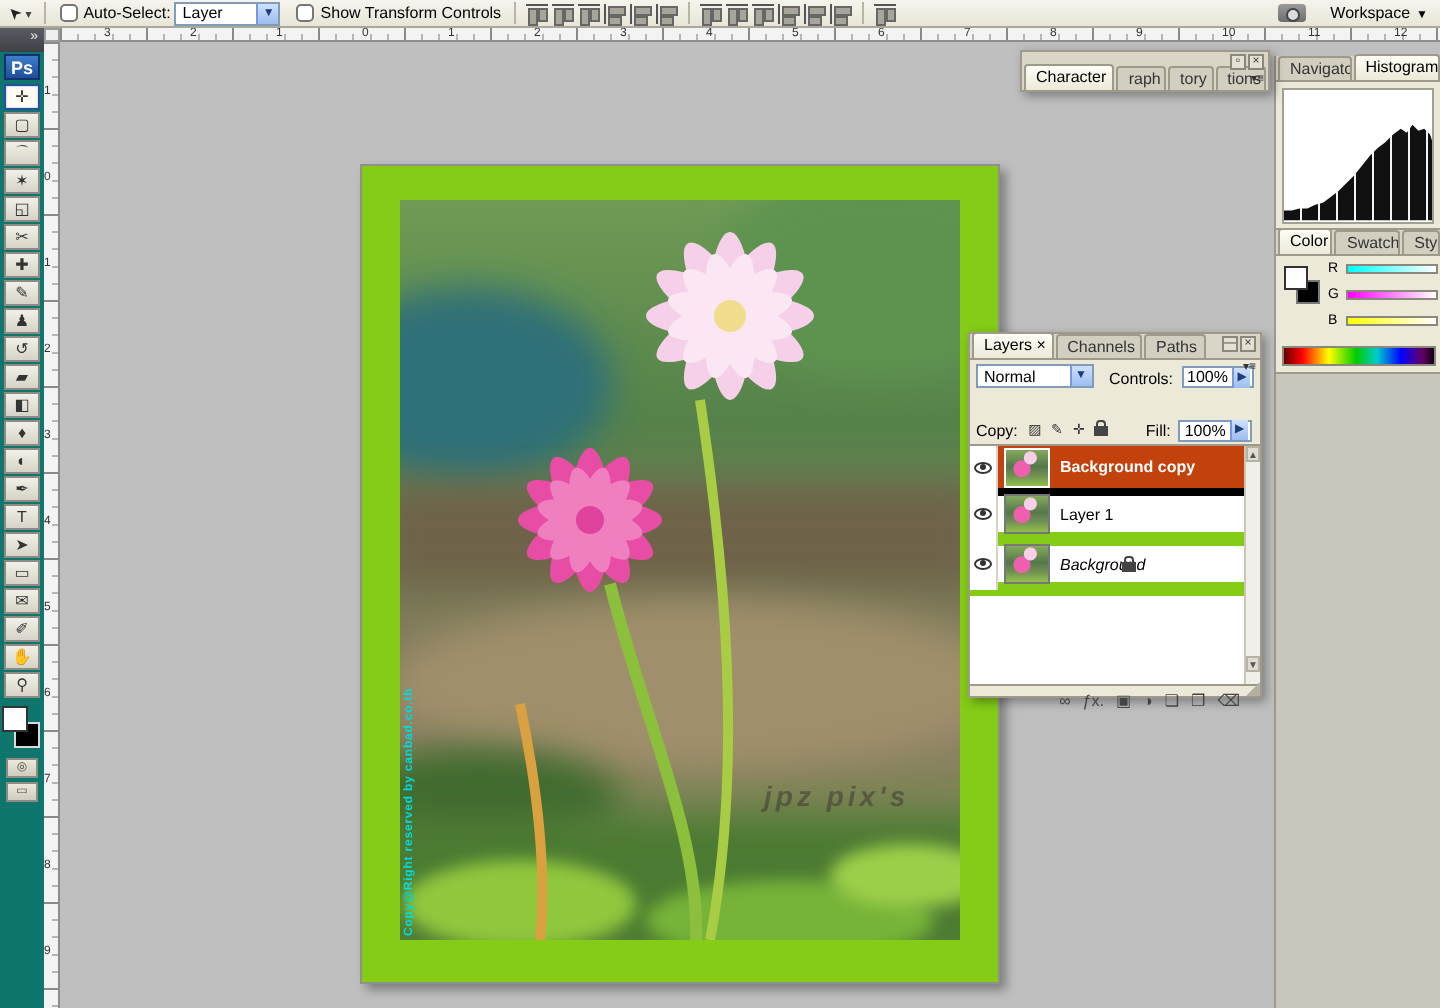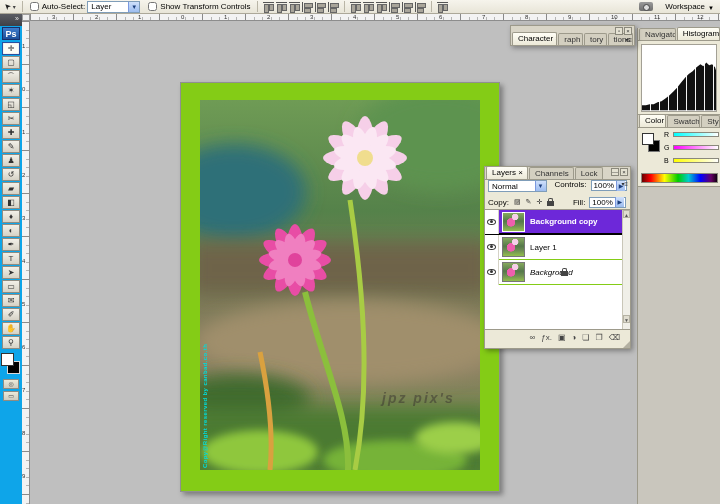--- a/index.html
+++ b/index.html
@@ -38,21 +38,21 @@
  repeating-linear-gradient(to right,#b5b5b5 0 1px,transparent 1px 8.6px);
  background-size:100% 7px,100% 3px;background-position:left bottom;background-repeat:no-repeat}
 #vruler{left:22px;top:21px;width:8px;height:483px;background:#f3f3f3;border-right:1px solid #8d8d8d;z-index:5;
  background-image:repeating-linear-gradient(to bottom,#8a8a8a 0 1px,transparent 1px 43px),
  repeating-linear-gradient(to bottom,#b5b5b5 0 1px,transparent 1px 8.6px);
  background-size:8px 100%,3px 100%;background-position:right top;background-repeat:no-repeat}
 .rnum{position:absolute;font-size:6px;color:#333;top:0}
 .vnum{position:absolute;font-size:6px;color:#333;left:0}
 
 
-#toolbox{left:0;top:14px;width:22px;height:490px;background:#0ea5e9;z-index:20}
+#toolbox{left:0;top:14px;width:22px;height:490px;background:#0f766e;z-index:20}
 #tbhead{height:12px;background:linear-gradient(#5a5c63,#3e4046);color:#e8e8e8;font-size:7px;text-align:right;padding:1px 3px 0 0}
 #pslogo{width:18px;height:13px;margin:1px auto 2px;background:linear-gradient(#3f7ccb,#1c4f9c);color:#fff;
  font-weight:bold;font-size:9px;text-align:center;line-height:13px;border:1px solid #16306b}
 .tool{width:18px;height:13px;margin:1px auto;background:linear-gradient(#f2f0e8,#d6d2c6);border:1px solid #8e8c82;
  color:#333;font-size:8px;text-align:center;line-height:12px;overflow:hidden}
 .tool.sel{background:#fdfdf6;border:1px solid #2a4f9e;box-shadow:inset 0 0 1px #7a9ad0}
 #bigswatches{position:relative;width:20px;height:24px;margin:4px auto 0}
 #fgsw{position:absolute;left:0;top:0;width:13px;height:13px;background:#fff;border:1px solid #333;z-index:2}
 #bgsw{position:absolute;left:6px;top:8px;width:13px;height:13px;background:#000;border:1px solid #d9d9d9}
 .tbtn{width:16px;height:10px;margin:2px auto;background:linear-gradient(#eceada,#cfccc0);border:1px solid #8e8c82;
@@ -91,28 +91,28 @@
 #cbg{position:absolute;left:10px;top:11px;width:12px;height:12px;background:#000;border:1px solid #777}
 .chrow{position:absolute;left:26px;display:flex;align-items:center;gap:3px}
 .chlabel{font-size:7px;width:6px}
 .chbar{width:46px;height:5px;border:1px solid #8a887c}
 #spectrum{position:absolute;left:3px;top:44px;width:77px;height:10px;border:1px solid #8a887c;
  background:linear-gradient(to right,#600,#f00 12%,#ff0 30%,#0c0 48%,#0cc 62%,#00f 78%,#606 92%,#101)}
 
 
 #layerspal{left:484px;top:166px;width:147px;height:183px}
 #layerspal .tabrow{position:relative;padding-right:26px}
-#lctrl{display:flex;align-items:flex-start;height:15px;padding:0 3px;gap:2px}
+#lctrl{display:flex;align-items:flex-end;height:15px;padding:14px 3px;gap:2px}
 #llock{display:flex;align-items:center;height:14px;padding:0 3px;gap:2px}
 .lockics{display:flex;gap:2px;align-items:center;margin-right:2px}
 .lico{font-size:7px;color:#333;width:9px;text-align:center}
 .valbox{display:inline-flex;align-items:center;height:11px;background:#fff;border:1px solid #7f9db9;padding:0 1px 0 2px;font-size:8px}
 #layerlist{position:relative;background:#fff;border-top:1px solid #9d9a8b;border-bottom:1px solid #9d9a8b;height:121px;overflow:hidden}
-.lrow{display:flex;align-items:center;height:25px;border-bottom:1px solid #84cc16;position:relative;padding-right:8px}
-.lrow.sel{background:#6d28d9;color:#fff;border-bottom:2px solid #000000}
+.lrow{display:flex;align-items:center;height:25px;border-bottom:7px solid #84cc16;position:relative;padding-right:8px}
+.lrow.sel{background:#c2410c;color:#fff;border-bottom:4px solid #000000}
 .eyecell{width:14px;height:25px;border-right:1px solid #d5d2c6;display:flex;align-items:center;justify-content:center;background:#fff}
 .eye{width:9px;height:6px;border:1px solid #333;border-radius:50%;position:relative}
 .eye::after{content:'';position:absolute;left:2px;top:0px;width:3px;height:3px;background:#333;border-radius:50%}
 .thumb{width:23px;height:20px;margin:0 5px 0 3px;border:1px solid #777;
  background:radial-gradient(circle at 58% 22%,#f7cfe8 0 3px,transparent 3.5px),
  radial-gradient(circle at 38% 52%,#ee5fae 0 4px,transparent 4.5px),
  linear-gradient(180deg,#86a95e 0%,#55784a 45%,#6f8f53 70%,#92bf4c 100%)}
 .lrow.sel .thumb{border-color:#fff}
 .lname{font-size:8px}
 .lrow.sel .lname{font-weight:bold}
@@ -368,21 +368,21 @@
 </div>
 
 <div class="abs pal" id="layerspal">
   <div class="winbtns">
     <span class="wbtn">—</span>
     <span class="wbtn">×</span>
   </div>
   <div class="tabrow" id="layersTabs">
       <span class="tab act">Layers ×</span>
       <span class="tab">Channels</span>
-      <span class="tab">Lock</span>
+      <span class="tab">Paths</span>
     </div>
   <span class="flyout" style="top:15px">▾≡</span>
   <div id="lctrl">
     <span class="selbox" style="width:66px">
       <span class="sv">Normal</span>
       <span class="selarr" style="margin-left:auto">▼</span>
     </span>
     <span class="lbl" style="margin-left:6px">Controls:</span>
     <span class="valbox">
       <span>100%</span>

